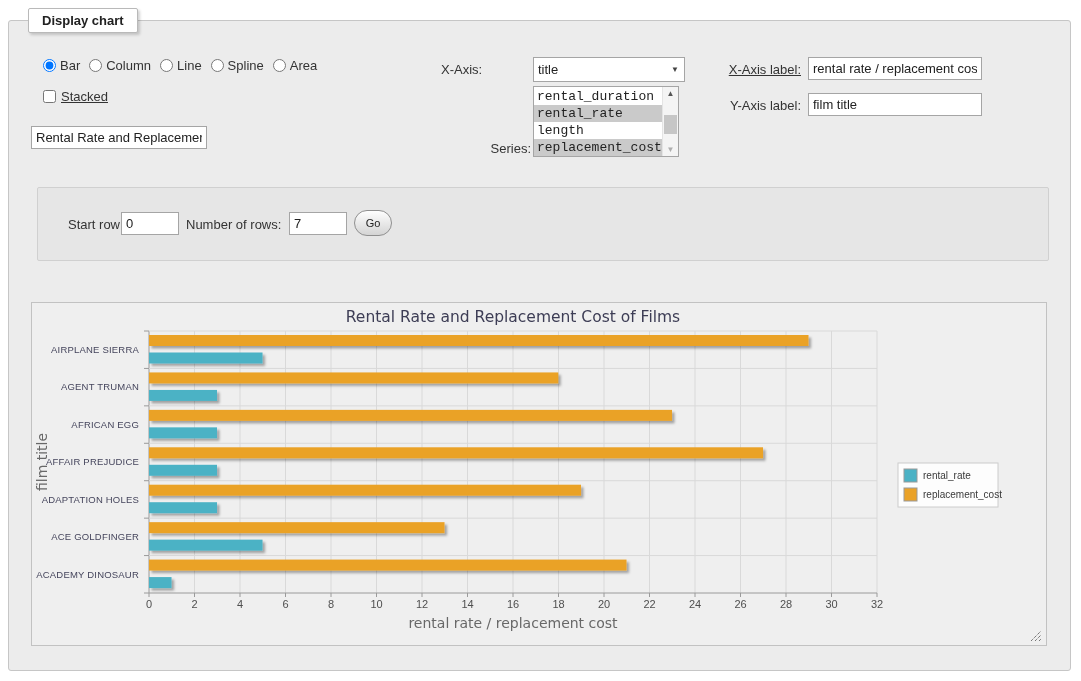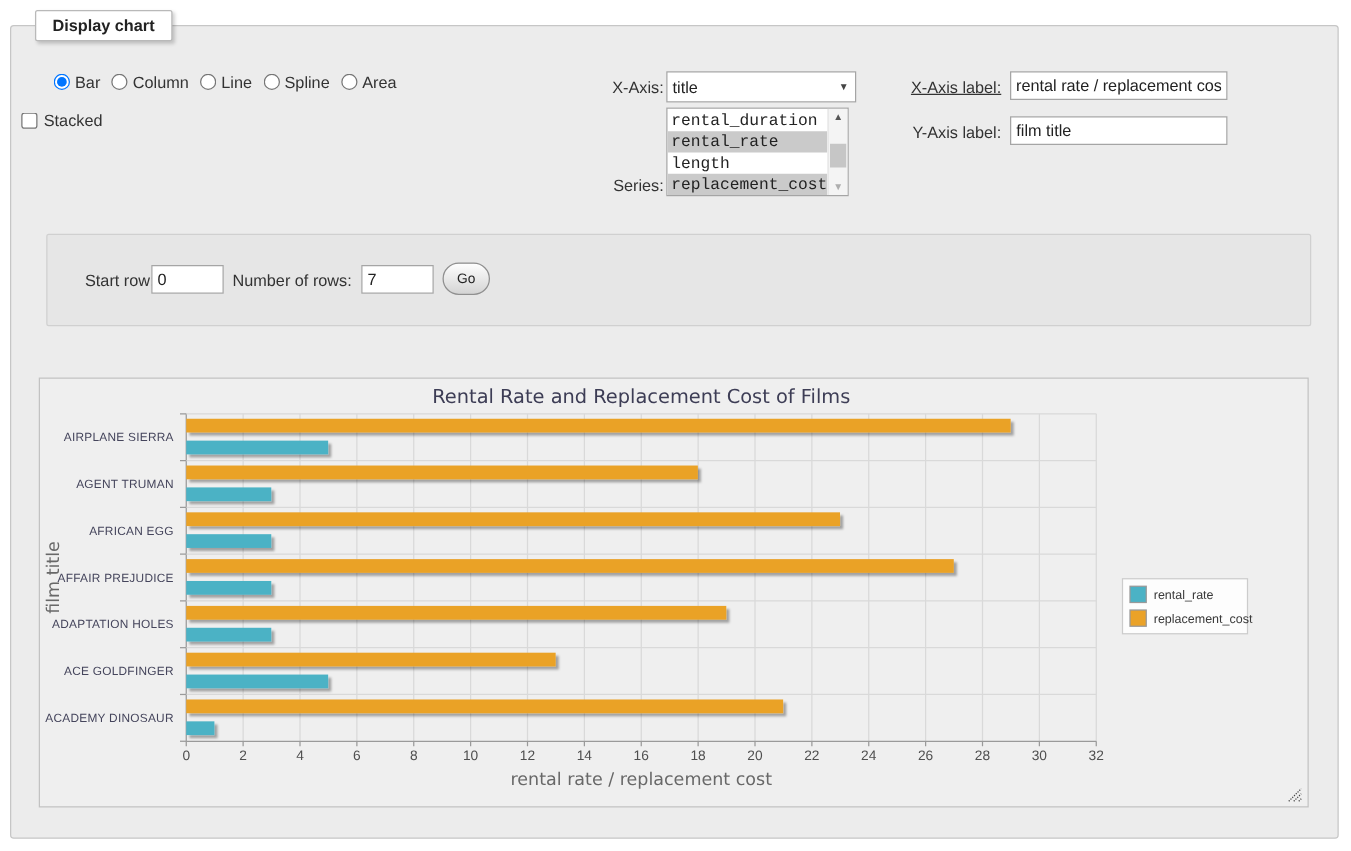--- a/index.html
+++ b/index.html
@@ -7,26 +7,26 @@
         font-family:"Liberation Sans",sans-serif;overflow:hidden;}
   .fieldset{position:absolute;left:8px;top:20px;width:1061px;height:649px;
             background:#ececec;border:1px solid #c6c6c6;border-radius:3px;}
   .legendbox{position:absolute;left:19px;top:-13px;background:#fff;border:1px solid #b9b9b9;
              border-radius:2px;box-shadow:2px 2px 3px rgba(0,0,0,.18);padding:4px 13px;
              font-weight:bold;font-size:13px;color:#222;text-align:right;}
   .lbl{font-size:13px;color:#333;}
   .radio-row{position:absolute;left:34px;top:37px;display:flex;align-items:flex-start;}
   .radio-row label{display:flex;align-items:center;margin-right:9px;font-size:13px;color:#333;}
   .radio-row input{margin:0 4px 0 0;width:13px;height:13px;}
-  .stacked-row{position:absolute;left:8px;top:68px;display:flex;align-items:center;font-size:13px;color:#333;}
+  .stacked-row{position:absolute;left:34px;top:68px;display:flex;align-items:center;font-size:13px;color:#333;text-decoration:underline;}
   .stacked-row input{margin:0 5px 0 0;width:13px;height:13px;}
   input[type=text]{border:1px solid #a5a5a5;background:#fff;color:#222;
                    font-family:"Liberation Sans",sans-serif;font-size:13px;padding:3px 4px;border-radius:0;}
   .title-input{position:absolute;left:22px;top:105px;width:166px;}
-  .x-axis-lbl{position:absolute;left:432px;top:41px;width:90px;text-align:right;}
+  .x-axis-lbl{position:absolute;left:432px;top:41px;width:90px;text-align:left;}
   .selectbox{position:absolute;left:524px;top:36px;width:142px;height:19px;padding:2px 4px;
              background:#fff;border:1px solid #a5a5a5;font-size:13px;color:#222;
              display:flex;justify-content:space-between;align-items:center;cursor:default;}
   .selectbox .arrow{font-size:8px;color:#444;margin-right:1px;}
   .series-lbl{position:absolute;left:432px;top:120px;width:90px;text-align:right;}
   .listbox{position:absolute;left:524px;top:65px;width:144px;height:69px;background:#fff;
            border:1px solid #a5a5a5;display:flex;overflow:hidden;}
   .options{flex:1;padding-top:1px;overflow:hidden;font-family:Liberation Mono, monospace;}
   .opt{height:17px;line-height:17px;padding:0 3px;font-size:13px;color:#222;white-space:nowrap;}
   .opt.sel{background:#cacaca;}
@@ -80,20 +80,21 @@
           <input type="radio" name="ctype" style="">
           <span>Area</span>
         </label>
       </div>
 
     <label class="stacked-row">
       <input type="checkbox" style="">
       <span>Stacked</span>
     </label>
 
+    <input type="text" class="title-input" value="Rental Rate and Replacemer" style="">
 
     <div class="lbl x-axis-lbl">X-Axis:</div>
     <div class="selectbox">
       <span>title</span>
       <span class="arrow">▼</span>
     </div>
 
     <div class="lbl series-lbl">Series:</div>
     <div class="listbox">
       <div class="options" id="series-options">

